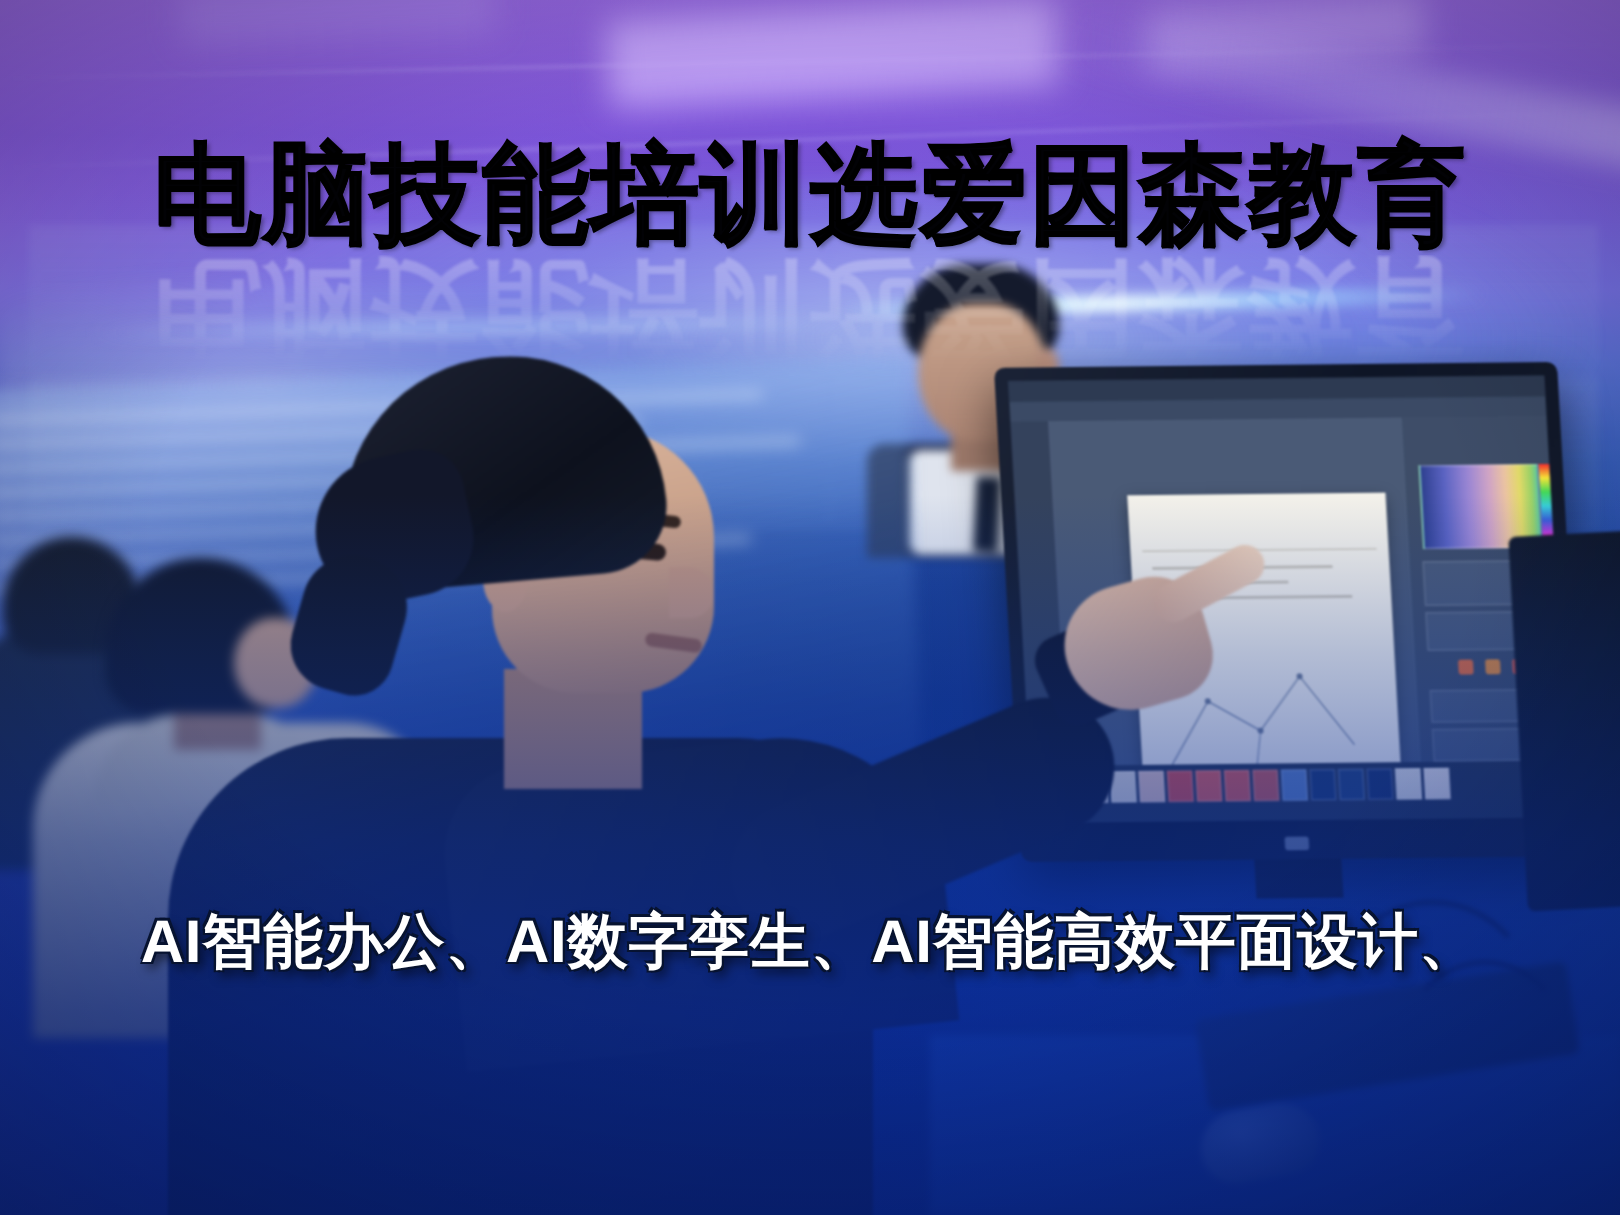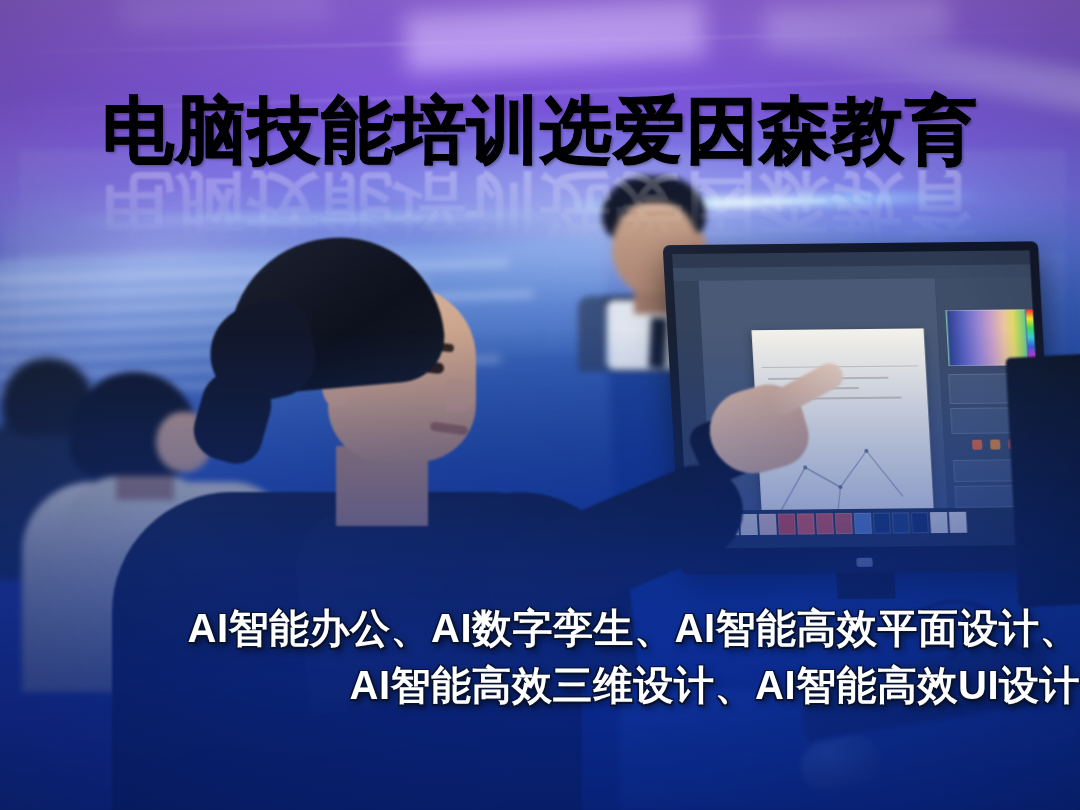--- a/index.html
+++ b/index.html
@@ -333,21 +333,21 @@
     position:absolute; left:0; right:0; top:600px;
     text-align:center;
     font-size:40px; line-height:1.42; font-weight:bold;
     color:#ffffff;
     letter-spacing:.5px;
     text-shadow:
       -1.5px -1.5px 0 #071330, 1.5px -1.5px 0 #071330,
       -1.5px 1.5px 0 #071330, 1.5px 1.5px 0 #071330,
       3px 4px 7px rgba(0,0,0,.65);
   }
-  .courses div{ white-space:nowrap;text-align:right; }
+  .courses div{ white-space:nowrap; }
 </style>
 </head>
 <body>
 
 <div id="poster">
 
   <div class="layer bg-base"></div>
   <div class="layer bg-hwash"></div>
 
   <div class="layer ceiling"></div>
@@ -498,16 +498,15 @@
   <div class="layer bluewash"></div>
   <div class="layer vignette"></div>
 
   <div class="title-reflection">电脑技能培训选爱因森教育</div>
 
   <div class="title">电脑技能培训选爱因森教育</div>
 
 
   <div class="courses">
     <div>AI智能办公、AI数字孪生、AI智能高效平面设计、</div>
-    <div>AI智能高效三维设计、AI智能高效UI设计</div>
   </div>
 
 </div>
 
 </body></html>

